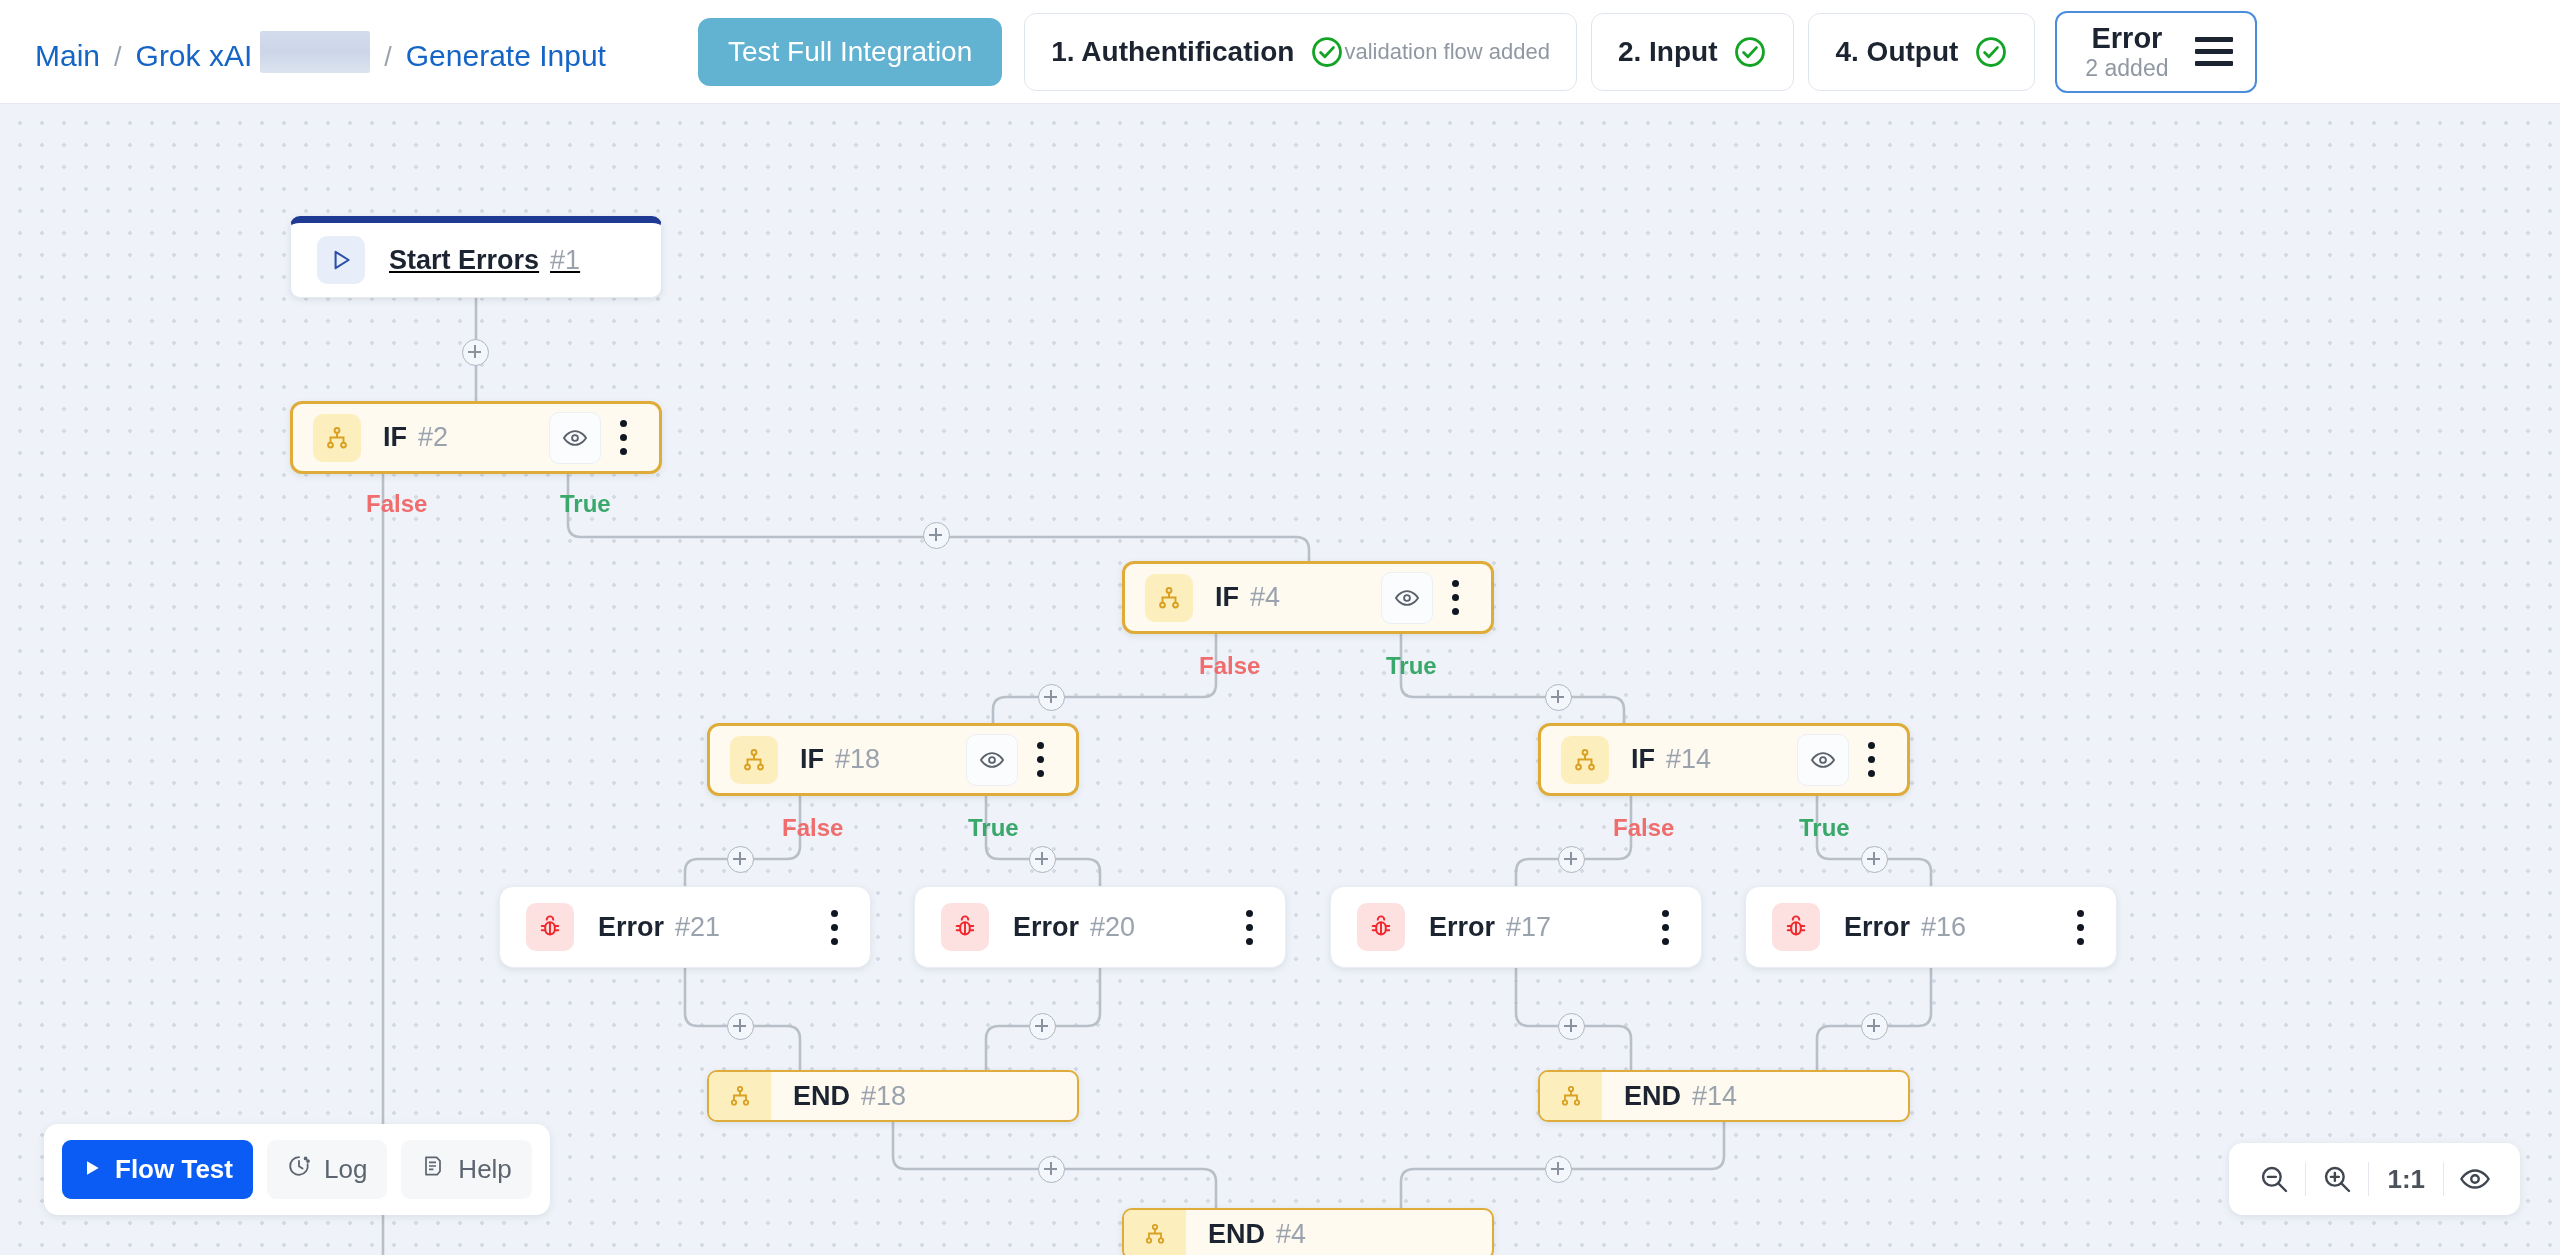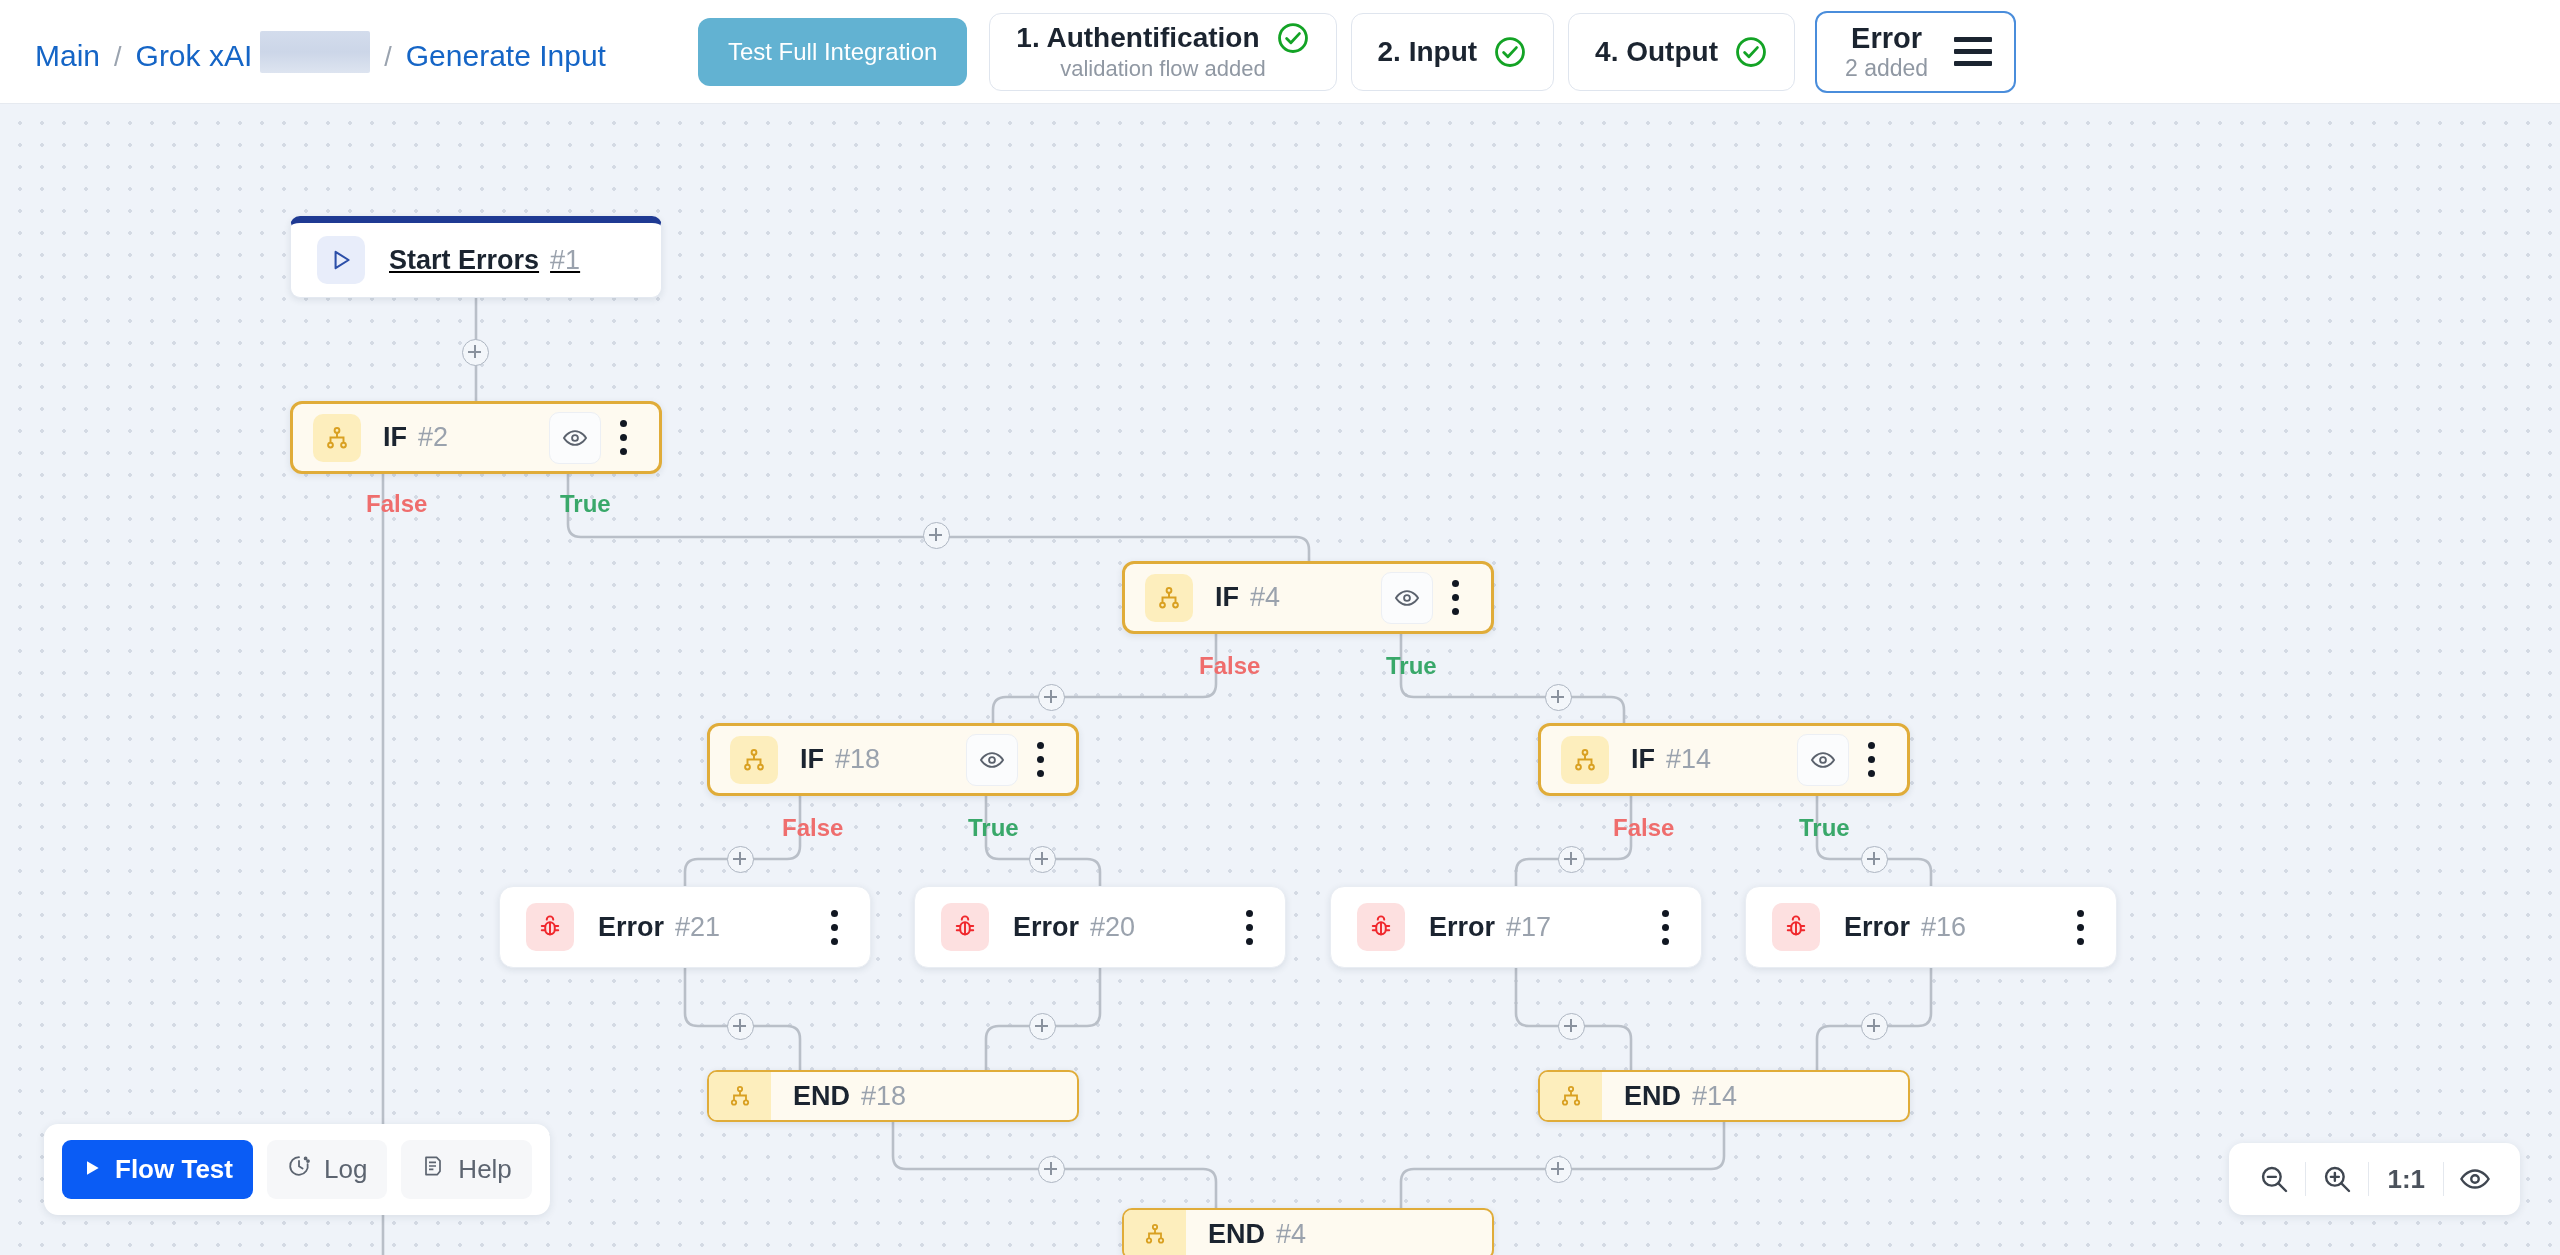--- a/index.html
+++ b/index.html
@@ -37,40 +37,40 @@
     vertical-align: middle;
   }
 
   .hdr-spacer { flex: 0 0 92px; }
 
   .test-btn {
     height: 68px;
     background: #62b2d2;
     color: #ffffff;
     border: none; border-radius: 12px;
-    font-size: 24px;
+    font-size: 28px;
     padding: 0 30px;
     cursor: pointer;
     display: flex; align-items: center; justify-content: center;
     white-space: nowrap;
   }
 
   .steps {
     display: flex; align-items: center;
     margin-left: 22px;
     gap: 14px;
   }
   .step {
     height: 78px;
     min-width: 180px;
     background: #ffffff;
     border: 1.5px solid #dfe5ee;
     border-radius: 12px;
     padding: 0 26px;
-    display: flex; flex-direction: column;
+    display: flex; flex-direction: row;
     align-items: center; justify-content: center;
     cursor: pointer;
     white-space: nowrap;
   }
   .step-row { display: flex; align-items: center; gap: 16px; }
   .step-title { font-size: 28px; color: #1b2430; font-weight: 600; }
   .step-sub { font-size: 22px; color: #9098a3; margin-top: 1px; }
   .check-icon { width: 34px; height: 34px; flex: 0 0 34px; display:block; }
 
   .error-btn {

